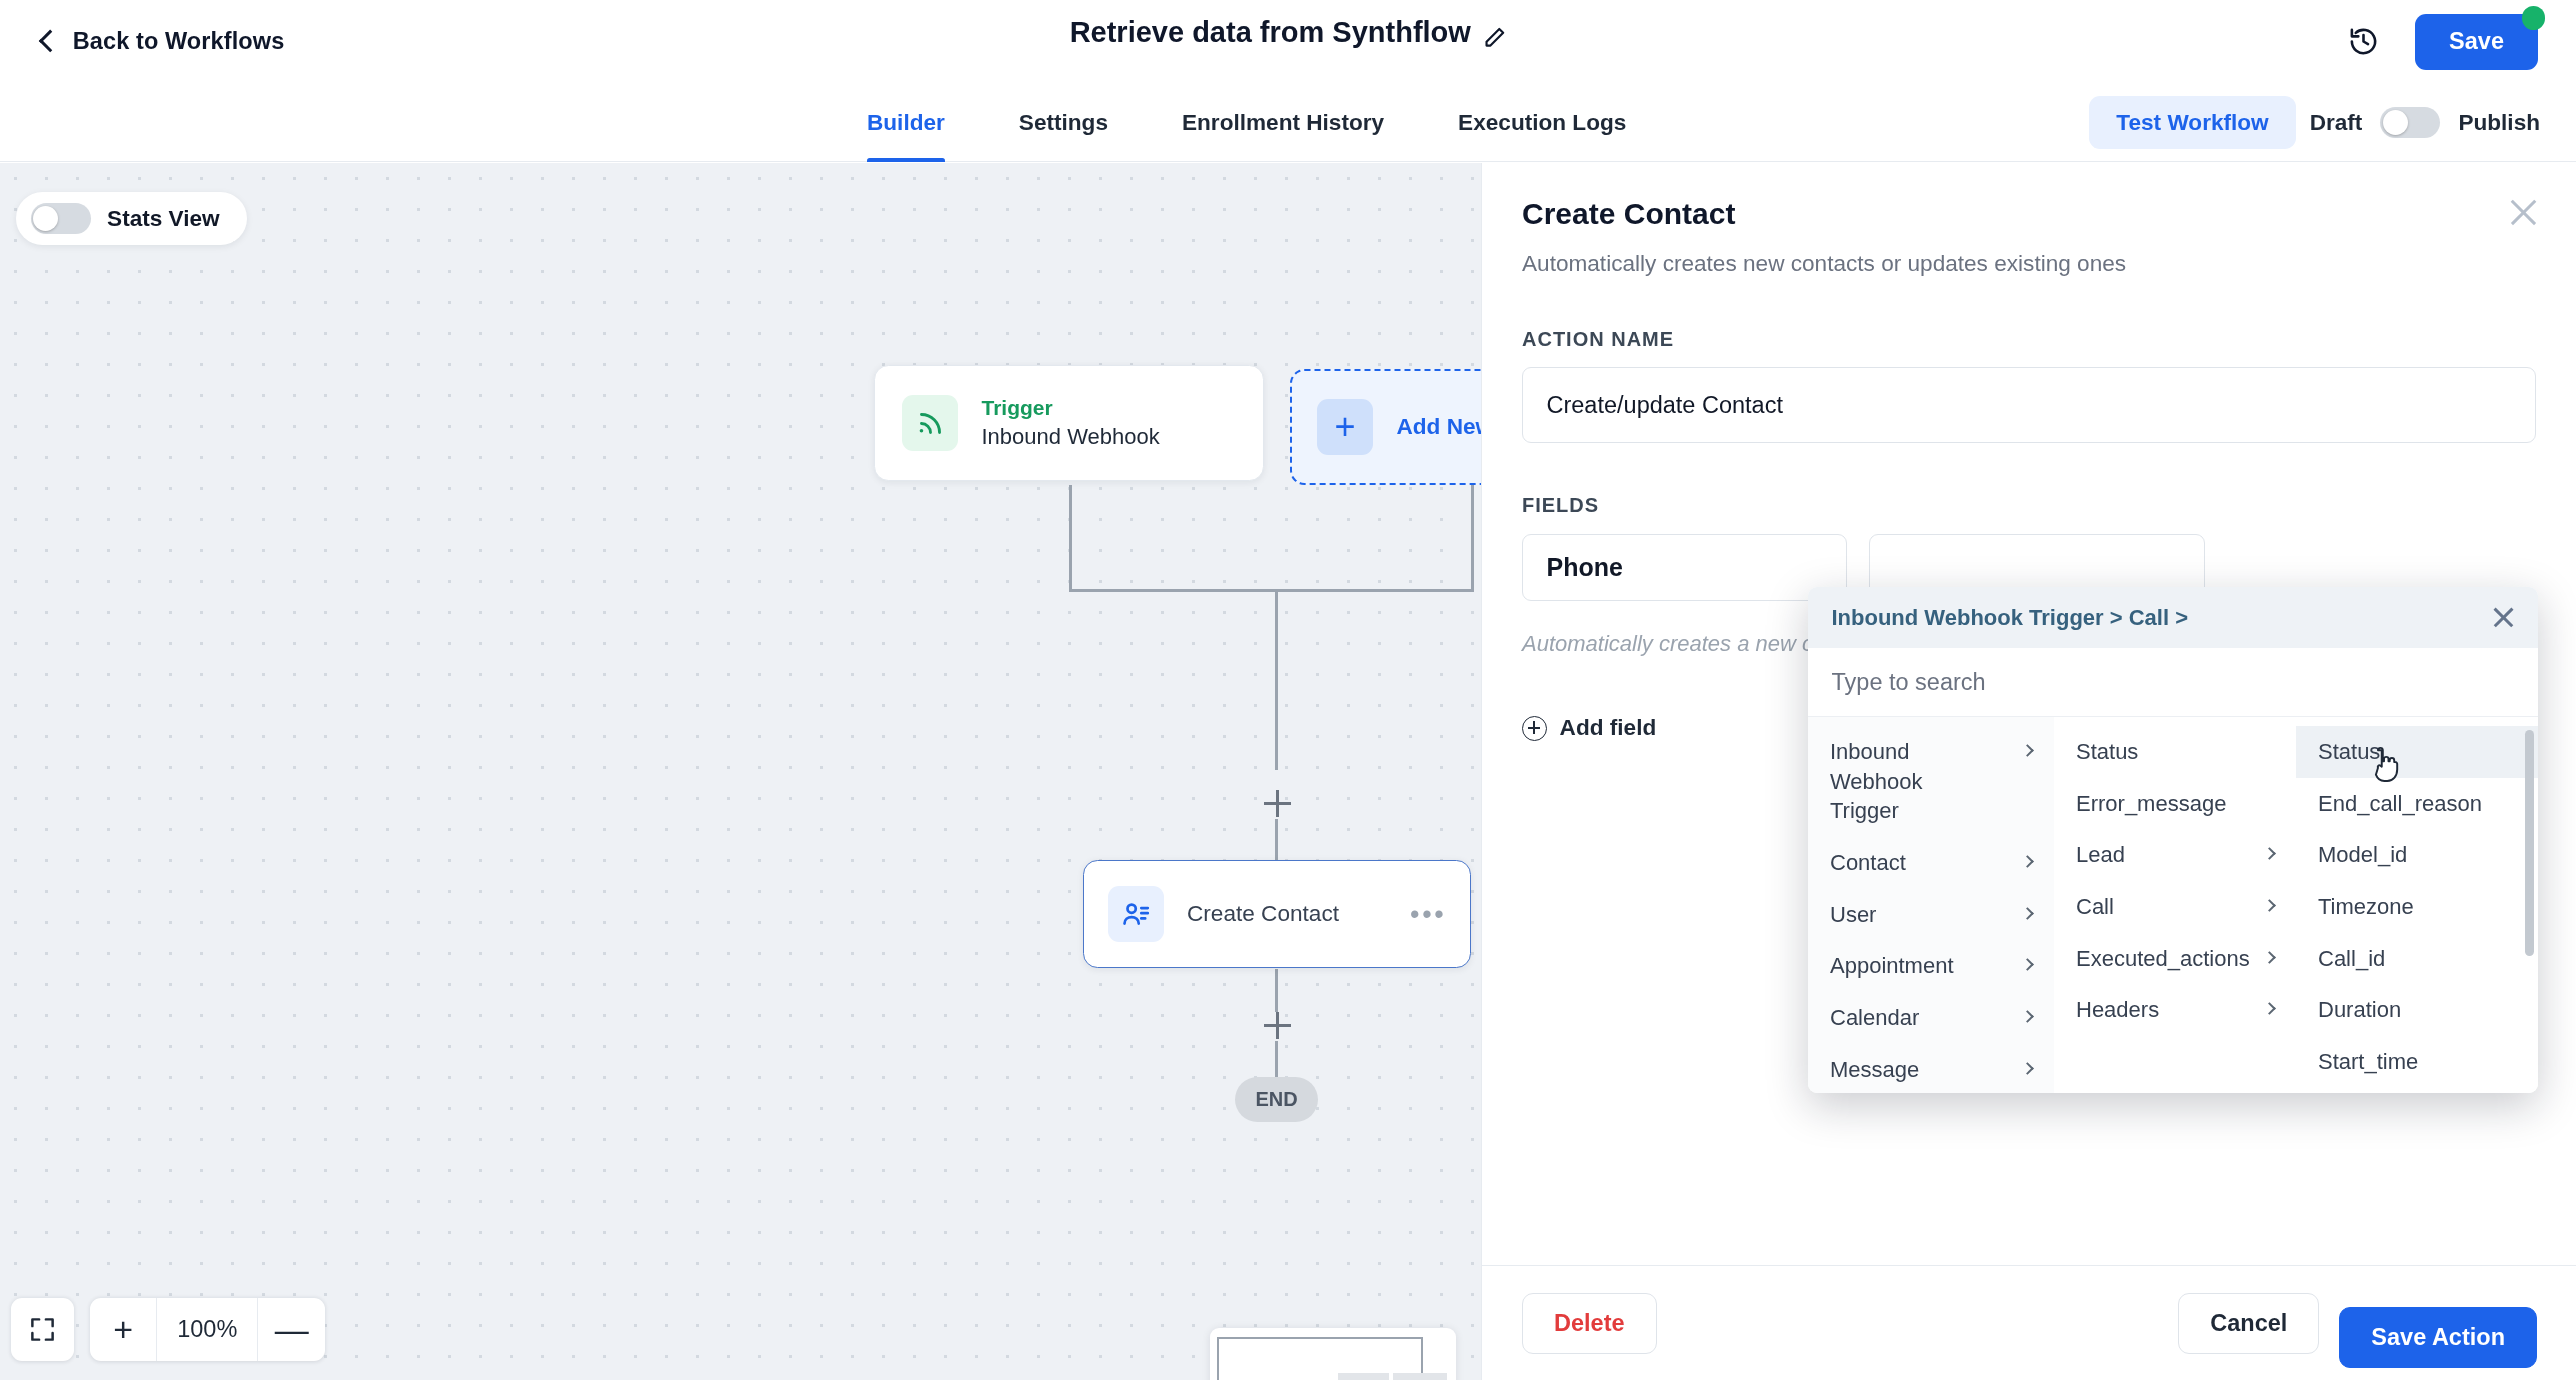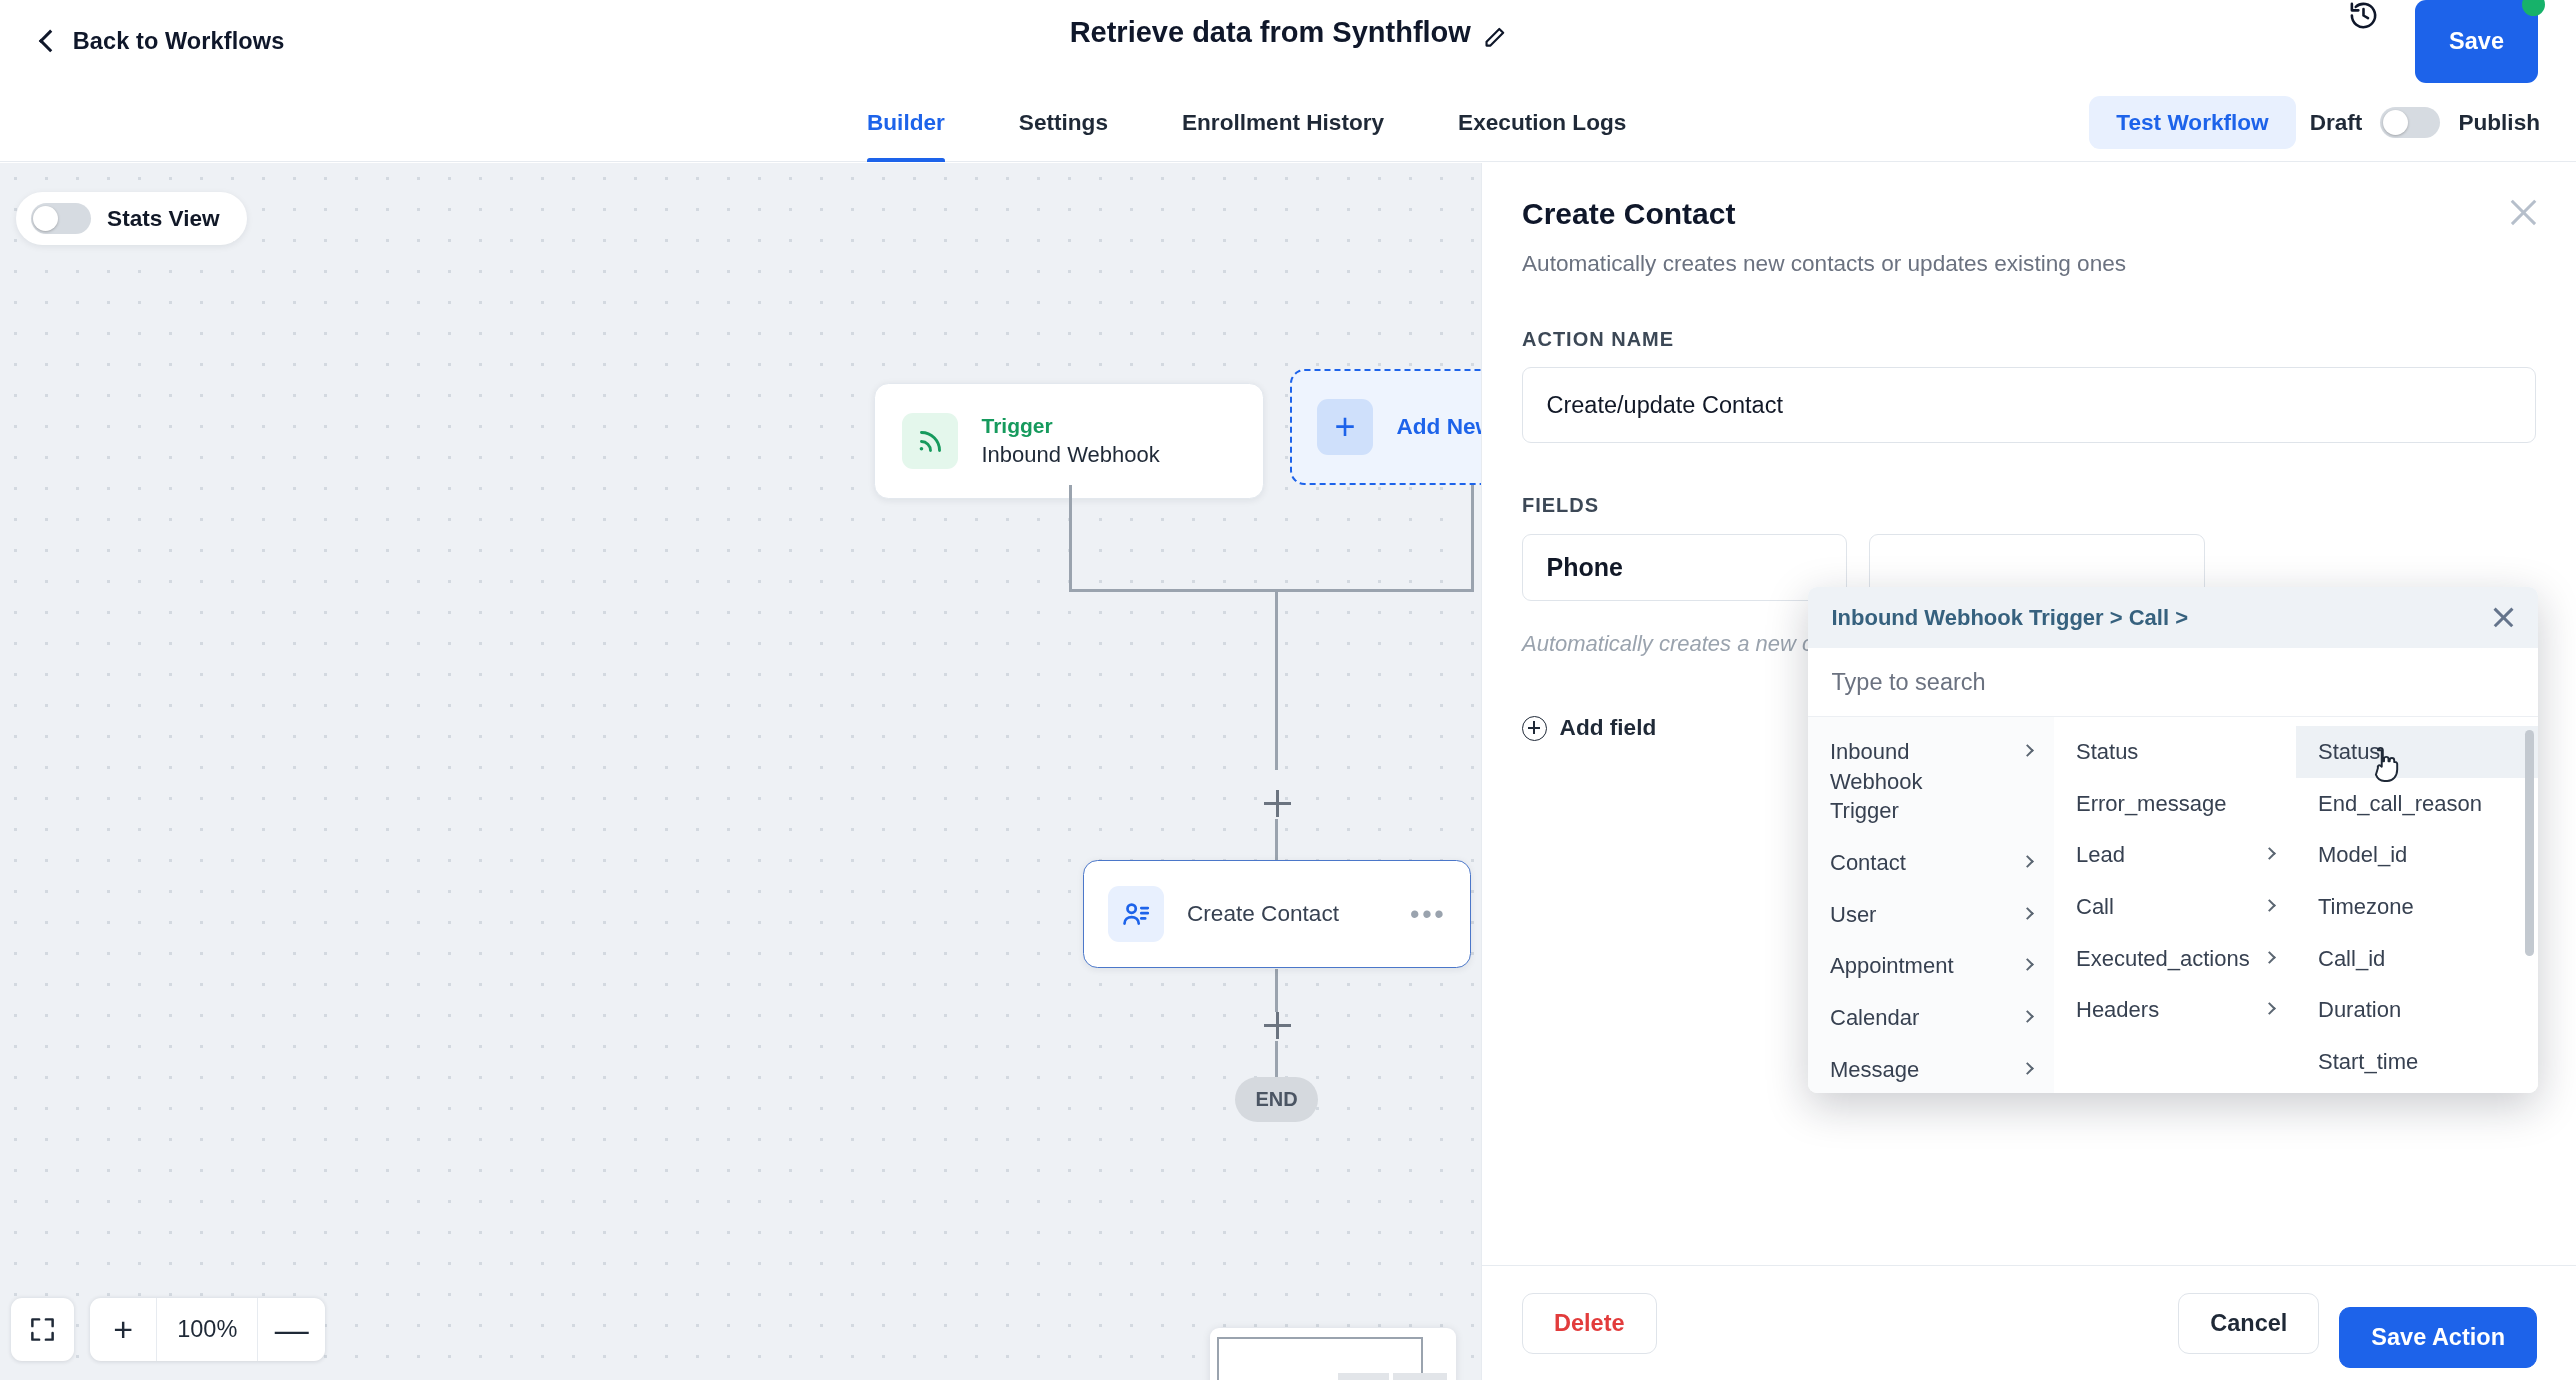--- a/index.html
+++ b/index.html
@@ -28,21 +28,21 @@
 
   .title-wrap {
     position: absolute; left: 50%; top: 16.3px; transform: translateX(-50%);
     display: flex; align-items: flex-end; gap: 12px;
   }
   .wf-title { font-size: 29px; font-weight: 700; color: #0f172a; white-space: nowrap; }
   .pencil { width: 23.5px; height: 23.5px; position: relative; cursor: pointer; }
 
   .top-right {
     position: absolute; right: 38px; top: 0; height: 83px;
-    display: flex; gap: 36px;
+    display: flex; align-items: center; gap: 36px;
   }
   .clock-btn { width: 31px; height: 31px; cursor: pointer; }
   .save-btn {
     position: relative;
     background: #1d63ea; color: #fff; border: none; border-radius: 11px;
     font-size: 23.5px; font-weight: 600; padding: 14.5px 34px; cursor: pointer;
     font-family: inherit;
   }
   .save-dot {
     position: absolute; top: -7.2px; right: -7.2px;
@@ -98,21 +98,21 @@
     display: flex; align-items: center; gap: 16.3px;
     box-shadow: 0 1.8px 7.2px rgba(16,24,40,.08);
   }
   .stats-label { font-size: 22.6px; font-weight: 600; color: #111827; }
 
   .node {
     position: absolute; background: #fff; border: 0.9px solid #e3e8ee;
     border-radius: 14.5px; box-shadow: 0 1.8px 7.2px rgba(16,24,40,.07);
     display: flex; align-items: center;
   }
-  .node-trigger { left: 874px; top: 220px; width: 390px; height: 116px; padding: 0 27px; gap: 23.5px; }
+  .node-trigger { left: 874px; top: 202px; width: 390px; height: 116px; padding: 0 27px; gap: 23.5px; }
   .icon-sq {
     width: 56px; height: 56px; border-radius: 11px; display: flex;
     align-items: center; justify-content: center; flex: none;
   }
   .icon-green { background: #e4f7ec; }
   .icon-blue { background: #e8f0fe; }
   .trigger-text-top { font-size: 21px; font-weight: 700; color: #169a5d; line-height: 1.35; }
   .trigger-text-bot { font-size: 22px; font-weight: 500; color: #1f2937; line-height: 1.35; }
 
   .node-add-trigger {

